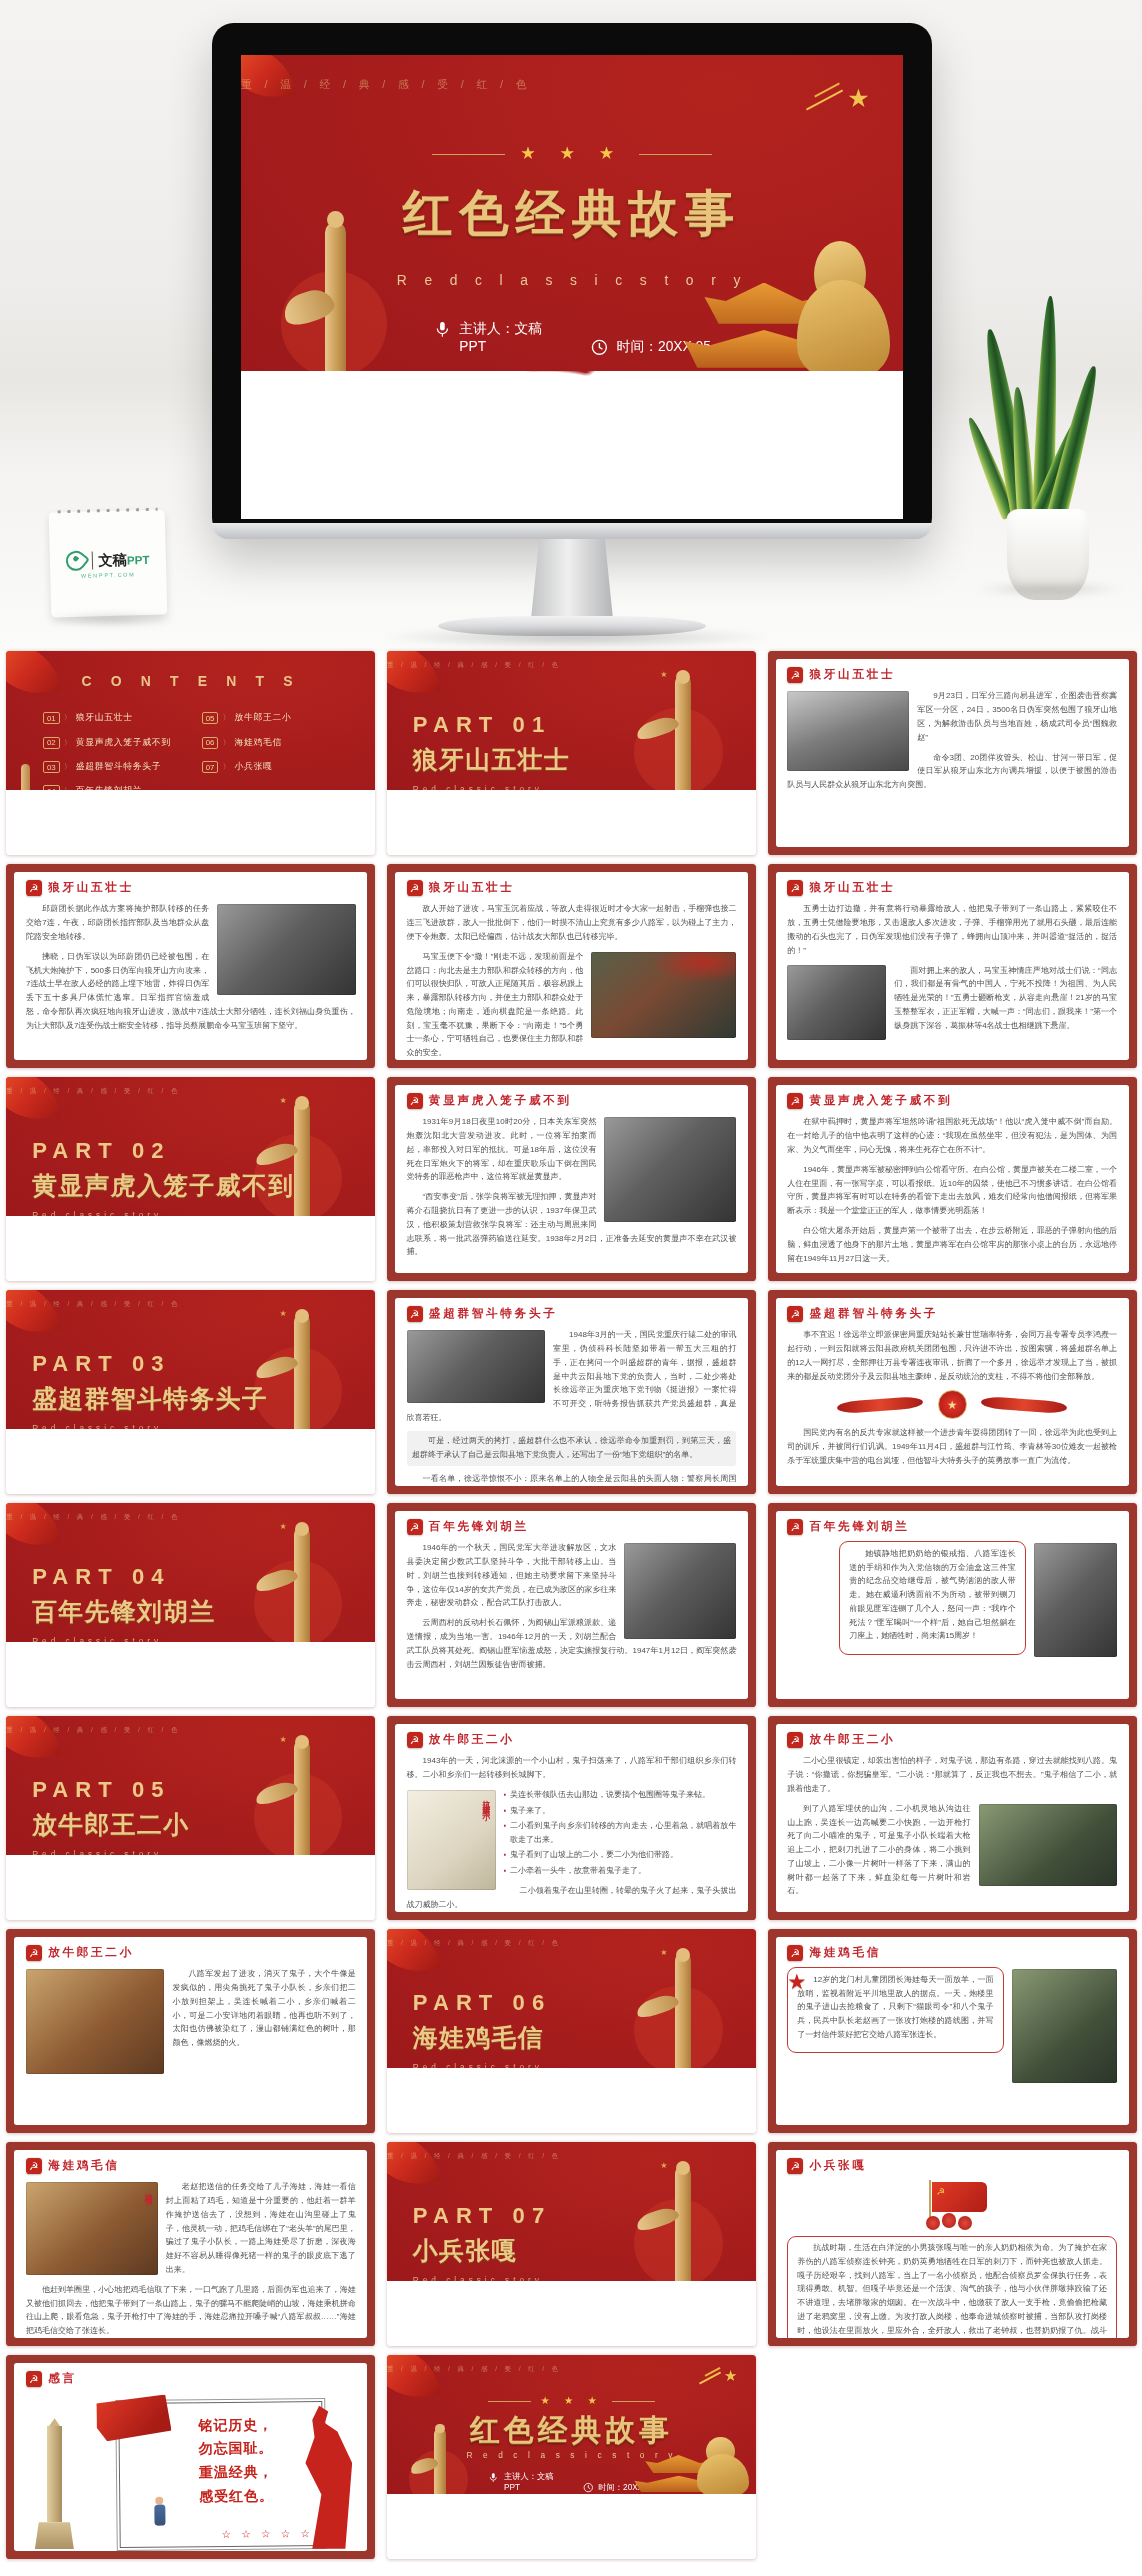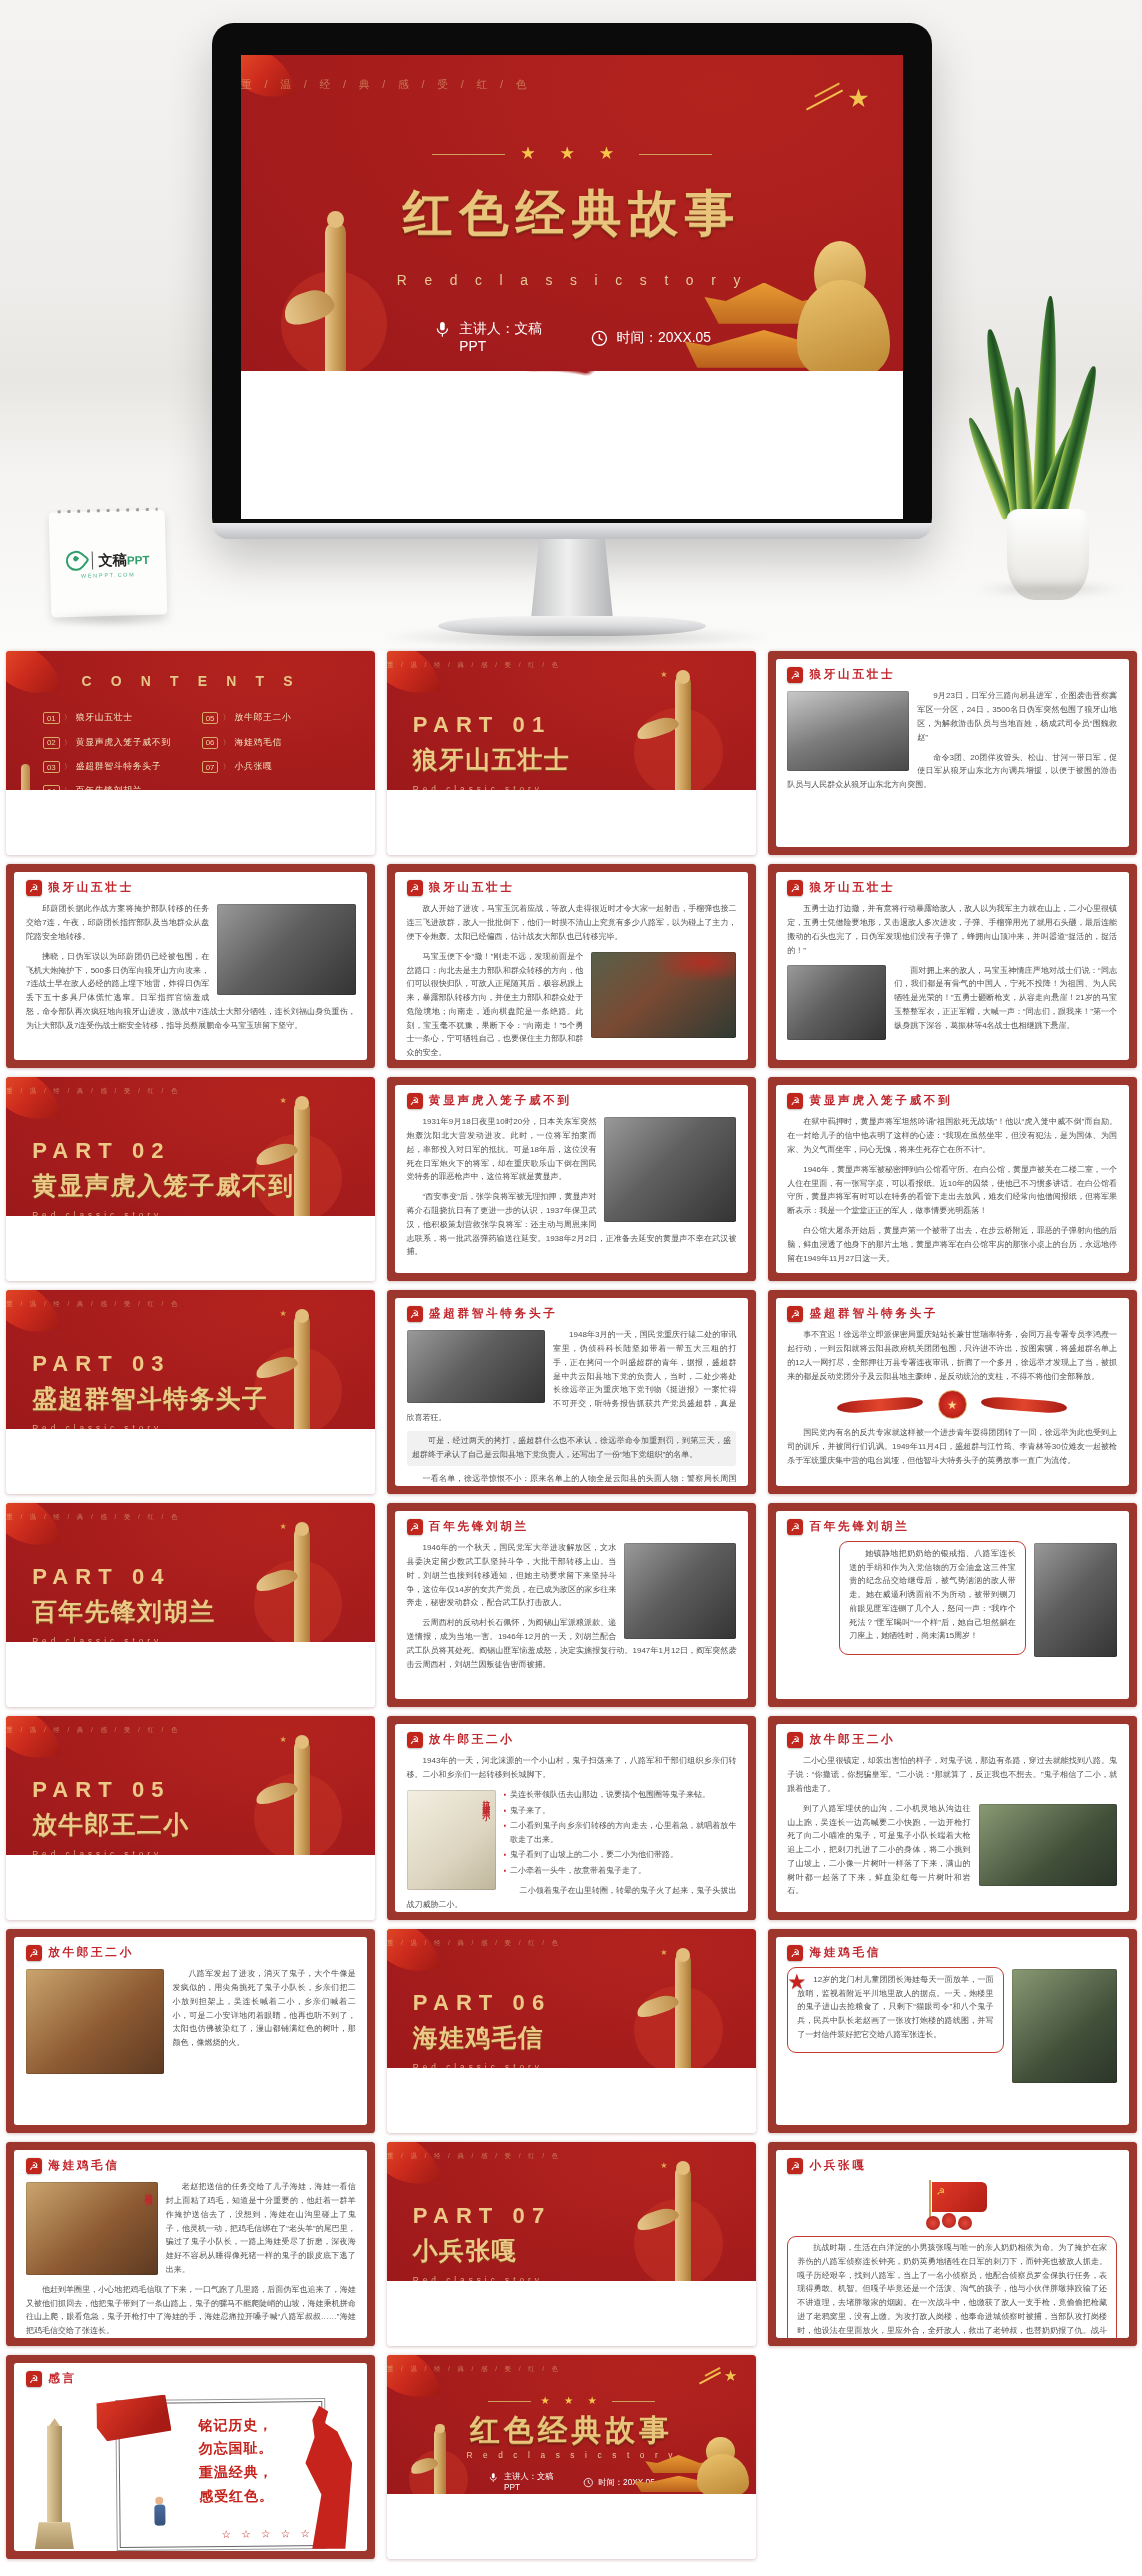--- a/index.html
+++ b/index.html
@@ -87,21 +87,21 @@
   .stars-row{position:absolute;top:19%;left:0;width:100%;text-align:center;color:#f5c64a;
     font-size:1.15em;letter-spacing:.55em;white-space:nowrap;}
   .stars-row::before,.stars-row::after{content:"";display:inline-block;width:4.2em;height:0.9px;
     background:#caa25e;vertical-align:middle;margin:0 .9em;}
   .cover-title{position:absolute;top:27%;left:0;width:100%;text-align:center;font-weight:bold;
     font-size:3.3em;letter-spacing:.14em;color:#e9c47c;
     text-shadow:0 0.9px 0 #8a5a20,0 1.8px 2.7px rgba(0,0,0,.35);white-space:nowrap;}
   .cover-sub{position:absolute;top:47%;left:0;width:100%;text-align:center;
     font-size:.92em;letter-spacing:.5em;color:#e6cb96;white-space:nowrap;}
   .speaker-row{position:absolute;top:57%;left:50%;transform:translateX(-50%);display:flex;gap:3.2em;
-    color:#fff;font-size:.92em;align-items:center;white-space:nowrap;}
+    color:#fff;font-size:.92em;align-items:flex-end;white-space:nowrap;}
   .sp-item{display:flex;gap:.55em;align-items:flex-start;}
   .sp-ic{width:1.35em;height:1.35em;flex:none;margin-top:.05em;}
   .sp-text{line-height:1.35;}
   .sp-wrap{width:6.3em;white-space:normal;}
   .hb{position:absolute;left:6%;top:36%;width:16%;height:58%;}
   .hb-ring{position:absolute;left:0;top:18%;width:100%;padding-top:100%;border-radius:50%;background:rgba(205,55,40,.45);}
   .hb-col{position:absolute;left:42%;top:0;width:20%;height:100%;border-radius:1em;
     background:linear-gradient(90deg,#e7c68a,#c89a54 60%,#a97a3a);}
   .hb-wing{position:absolute;left:2%;top:26%;width:48%;height:11%;border-radius:50% 50% 50% 50%/80% 80% 40% 40%;
     background:linear-gradient(90deg,#e7c68a,#bd8f4c);transform:rotate(-18deg);}
@@ -414,21 +414,21 @@
   </div>
       </div>
       <div class="cell">
         <div class="slide slide--content">
     <div class="panel">
       <div class="c-head">
         <span class="c-icon">☭</span>
         <span class="c-title">狼牙山五壮士</span>
       </div>
       <div class="c-body">
-              <p>五勇士边打边撤，并有意将行动暴露给敌人，敌人以为我军主力就在山上，二小心里很镇定，五勇士凭借险要地形，又击退敌人多次进攻，子弹、手榴弹用光了就用石头砸，最后连能搬动的石头也完了，日伪军发现他们没有子弹了，蜂拥向山顶冲来，并叫嚣道“捉活的，捉活的！”</p>
+              <p>五勇士边打边撤，并有意将行动暴露给敌人，他把鬼子带到了一条山路上，紧紧咬住不放，五勇士凭借险要地形，又击退敌人多次进攻，子弹、手榴弹用光了就用石头砸，最后连能搬动的石头也完了，日伪军发现他们没有子弹了，蜂拥向山顶冲来，并叫嚣道“捉活的，捉活的！”</p>
               <div class="ph ph--bw fl-left" style="width: 30%; height: 75px;"></div>
               <p>面对拥上来的敌人，马宝玉神情庄严地对战士们说：“同志们，我们都是有骨气的中国人，宁死不投降！为祖国、为人民牺牲是光荣的！”五勇士砸断枪支，从容走向悬崖！21岁的马宝玉整整军衣，正正军帽，大喊一声：“同志们，跟我来！”第一个纵身跳下深谷，葛振林等4名战士也相继跳下悬崖。</p>
             </div>
     </div>
   </div>
       </div>
       <div class="cell">
         <div class="slide slide--red slide--section">
     <div class="ribbon-tl"></div>
     <div class="tagline">重 / 温 / 经 / 典 / 感 / 受 / 红 / 色</div>

